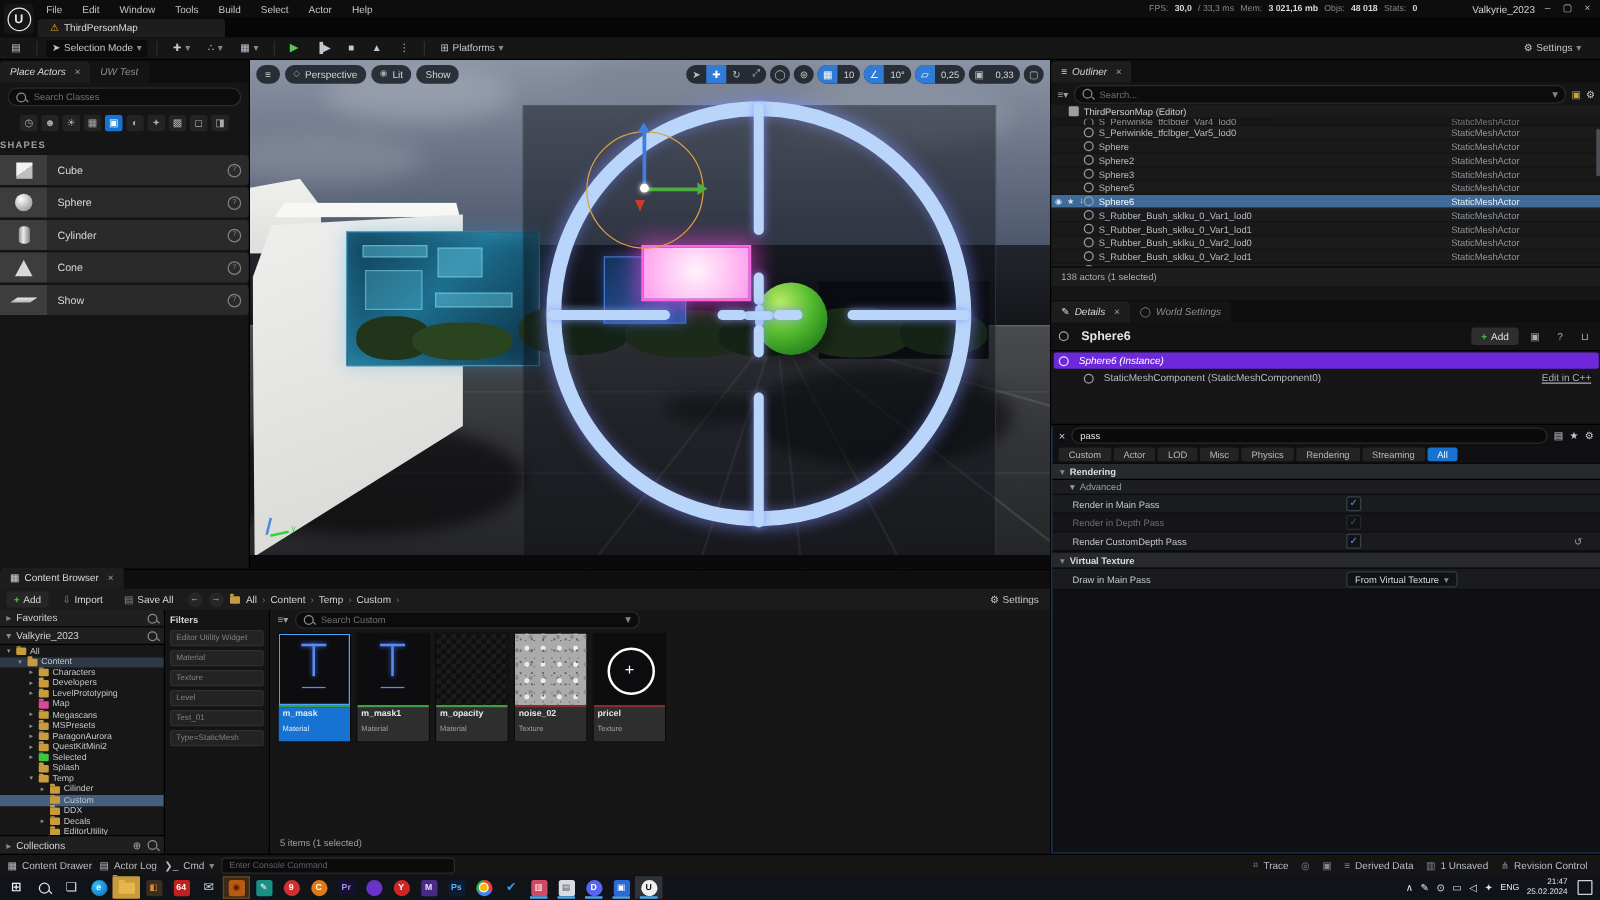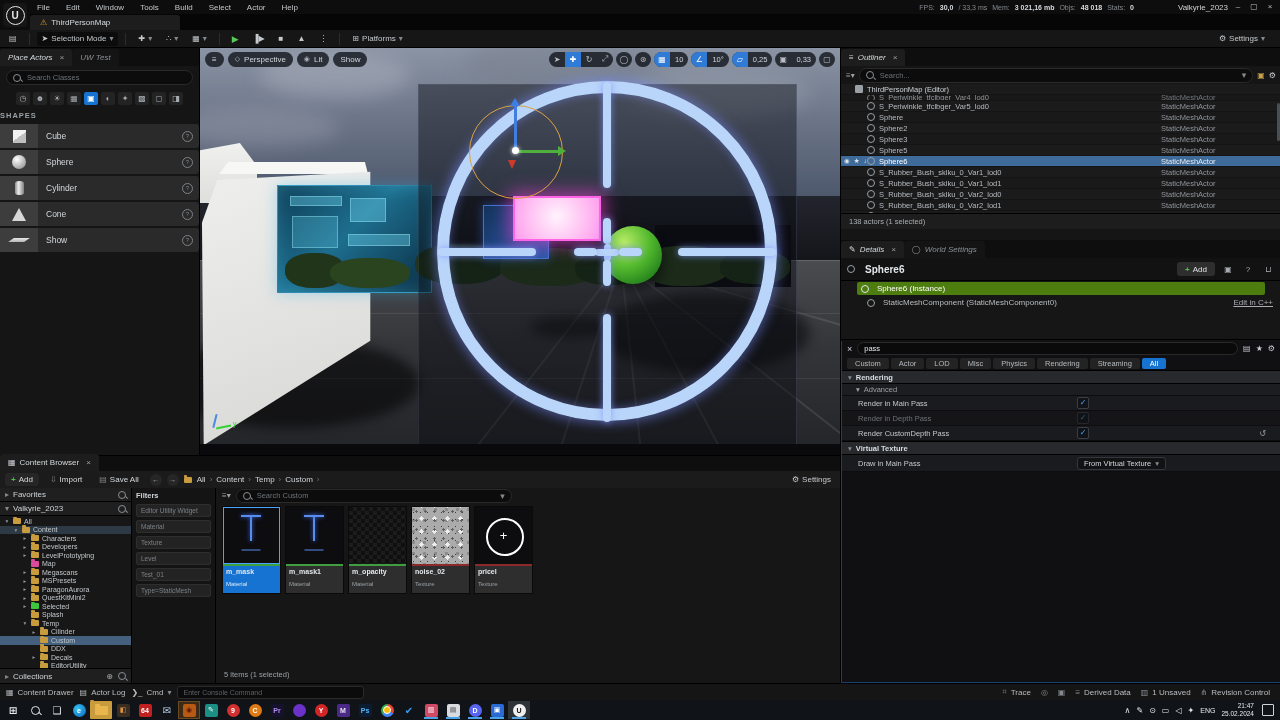--- a/index.html
+++ b/index.html
@@ -134,21 +134,21 @@
   .o-footer{height:15px;background:#1d1d1d;border-top:1px solid #000;display:flex;align-items:center;padding-left:8px;font-size:7.5px;color:#a9adb2;}
   
   .details{position:absolute;left:0;top:192px;width:440px;height:443px;background:#121212;}
   .d-header{height:22px;display:flex;align-items:center;padding:0 6px;gap:6px;}
   .d-title{font-size:10px;font-weight:bold;color:#e3e7eb;}
   .add-btn{margin-left:auto;height:14px;background:#2e2e2e;border-radius:3px;display:flex;align-items:center;gap:3px;padding:0 8px;font-size:8px;color:#dfe3e7;}
   .add-plus{color:#4cc24c;font-weight:bold;}
   .d-hic{width:14px;text-align:center;color:#a9adb2;font-size:8px;}
   .comp-tree{height:58px;background:#161616;border-top:1px solid #000;border-bottom:1px solid #000;}
   .comp-row{display:flex;align-items:center;height:13px;padding:0 4px;font-size:8px;gap:4px;}
-  .comp-row.sel{background:#4d7c0f;color:#fff;border-radius:2px;margin:1px 16px;}
+  .comp-row.sel{background:#6d28d9;color:#fff;border-radius:2px;margin:1px 2px;font-style:italic;}
   .comp-row.child{padding-left:26px;color:#b9bdc2;}
   .editcpp{margin-left:auto;color:#a9adb3;text-decoration:underline;padding-right:4px;}
   .d-lower{position:absolute;left:0;top:101px;width:440px;height:342px;border:1px solid rgba(40,110,200,.5);border-top:none;box-sizing:border-box;background:#101013;}
   .d-search{display:flex;align-items:center;height:15px;gap:5px;padding:0 5px;}
   .d-search .xx{color:#cfd3d7;font-size:9px;}
   .d-search input{flex:1;background:#0a0a0a;border:1px solid #2a2a2a;border-radius:8px;height:11px;color:#e3e7eb;font-size:7.5px;padding:0 6px;outline:none;font-family:inherit;}
   .d-tabs{display:flex;align-items:center;gap:2px;height:14px;padding:0 5px;}
   .d-tab{padding:1px 8px;background:#232323;border-radius:2px;font-size:7.5px;color:#b5b9bd;}
   .d-tab.active{background:#1673d1;color:#fff;}
   .sec-hd{display:flex;align-items:center;height:12px;background:#27292d;border-top:1px solid #000;border-bottom:1px solid #000;font-size:7.5px;font-weight:bold;color:#d9dde1;padding:0 6px;gap:4px;}

